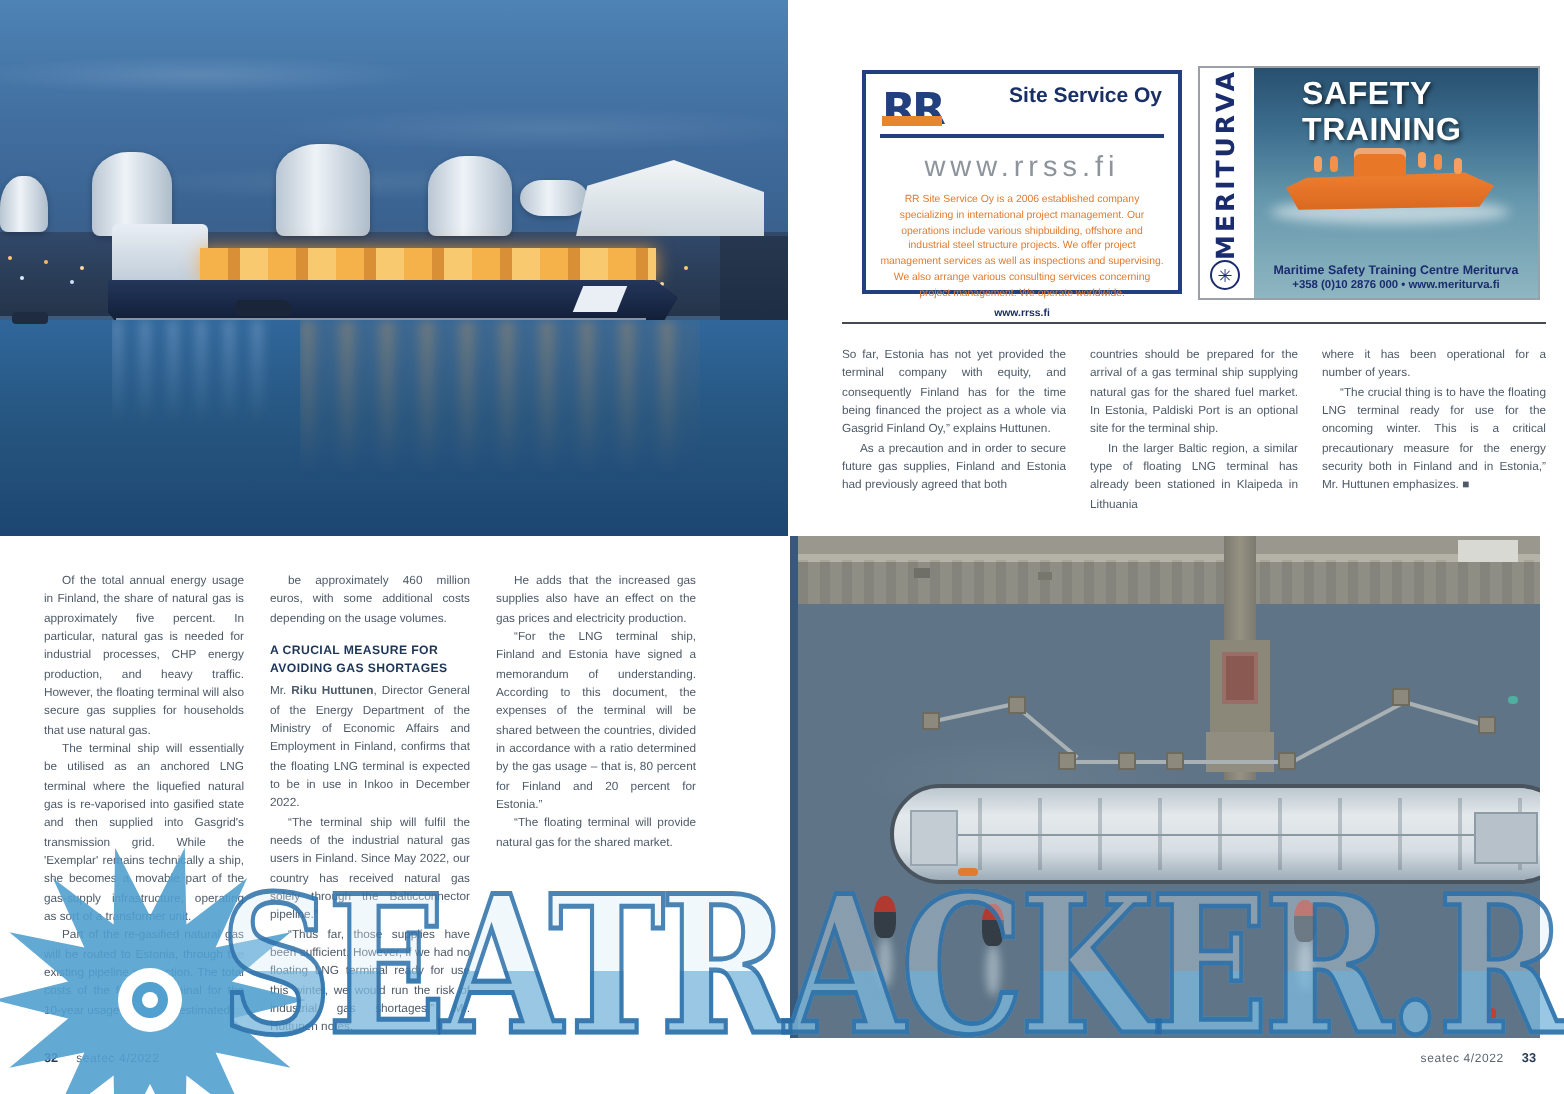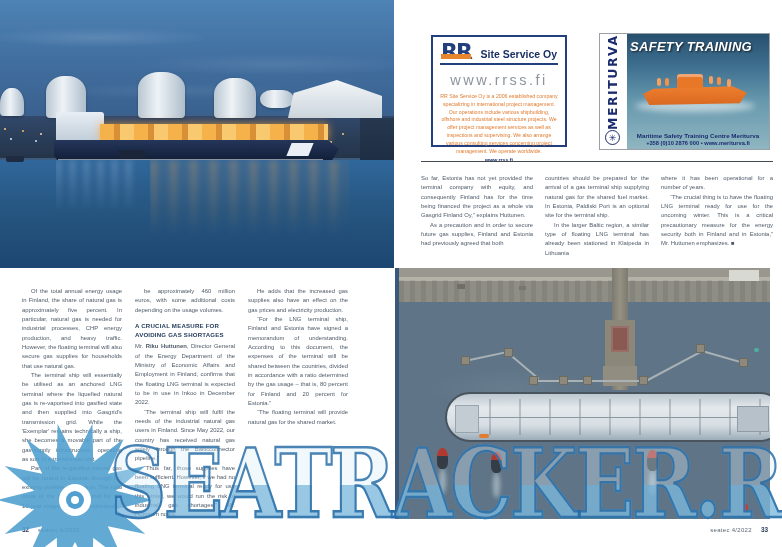--- a/index.html
+++ b/index.html
@@ -96,34 +96,34 @@
   .tug{position:absolute;width:11px;height:21px;border-radius:45% 45% 35% 35%;background:linear-gradient(180deg,#b03a30 0 38%,#343c46 38% 100%);}
   .tug.g1{left:38px;top:180px;}
   .tug.g2{left:92px;top:184px;}
   .tug.g3{left:248px;top:182px;}
   .wake{position:absolute;width:7px;height:26px;background:rgba(218,229,235,.5);filter:blur(2px);border-radius:50%;}
   .wake.w1{left:40px;top:200px;} .wake.w2{left:94px;top:204px;} .wake.w3{left:250px;top:202px;}
   .redboat{position:absolute;left:344px;top:236px;width:5px;height:8px;background:#c04038;border-radius:2px;}
   .tealboat{position:absolute;left:355px;top:80px;width:5px;height:4px;background:#4fae9e;border-radius:2px;}
   .ripple{position:absolute;inset:34px 0 0 0;background:radial-gradient(120px 30px at 30% 40%,rgba(255,255,255,.05),transparent 70%),radial-gradient(140px 34px at 75% 55%,rgba(255,255,255,.05),transparent 70%);}
   
-  #ad-rr{position:absolute;left:431px;top:35px;width:136px;height:112px;border:2px solid #23407e;background:#fff;box-sizing:border-box;padding:3px 7px;}
+  #ad-rr{position:absolute;left:431px;top:35px;width:160px;height:112px;border:2px solid #23407e;background:#fff;box-sizing:border-box;padding:3px 7px;}
   .rr-head{display:flex;align-items:flex-end;justify-content:space-between;border-bottom:2.5px solid #23407e;padding:2px 1px 1px;}
   .rr-logo{position:relative;font-weight:900;font-size:22px;line-height:20px;color:#23407e;letter-spacing:-2px;font-family:"DejaVu Sans",sans-serif;}
   .rr-logo .bar{position:absolute;left:0;bottom:3px;width:30px;height:5px;background:#e8862e;}
-  .rr-title{font-weight:bold;font-size:10.5px;color:#1a2f66;padding-bottom:2px;}
+  .rr-title{font-weight:bold;font-size:10.5px;color:#1a2f66;padding-bottom:12px;}
   .rr-url-big{text-align:center;color:#8d949c;font-size:14.5px;letter-spacing:2.5px;margin:7px 0 5px;}
   .rr-body{color:#e07b30;font-size:5.2px;line-height:1.5;text-align:center;}
   .rr-url-small{text-align:center;color:#1a2f66;font-weight:bold;font-size:5.2px;margin-top:2px;}
   #ad-mt{position:absolute;left:599px;top:33px;width:171px;height:117px;border:1px solid #9aa0a6;background:#fff;box-sizing:border-box;display:flex;}
   .mt-side{width:27px;position:relative;background:#fff;}
   .mt-vtext{position:absolute;left:5px;top:4px;height:92px;writing-mode:vertical-rl;transform:rotate(180deg);font-weight:bold;color:#1b2c6e;font-size:12.5px;letter-spacing:1.5px;font-family:"DejaVu Sans",sans-serif;}
   .mt-logo{position:absolute;left:5px;bottom:4px;width:15px;height:15px;border:1.5px solid #1b2c6e;border-radius:50%;color:#1b2c6e;font-size:9px;line-height:15px;text-align:center;box-sizing:border-box;}
   .mt-photo{flex:1;position:relative;overflow:hidden;background:linear-gradient(180deg,#28506f 0%,#3e6f8f 28%,#6698ad 58%,#8fb6c1 100%);}
-  .mt-headline{position:absolute;left:3px;top:5px;font-weight:bold;font-style:italic;color:#fff;font-size:13px;letter-spacing:.3px;text-shadow:1px 1px 2px rgba(0,0,0,.65);}
+  .mt-headline{position:absolute;left:24px;top:5px;font-weight:bold;color:#fff;font-size:16px;letter-spacing:.3px;text-shadow:1px 1px 2px rgba(0,0,0,.65);}
   .mt-boat{position:absolute;left:16px;top:40px;width:104px;height:32px;}
   .mt-hull{position:absolute;left:0;top:10px;width:104px;height:22px;background:linear-gradient(180deg,#f08030,#d96820);clip-path:polygon(0 45%,10% 22%,86% 10%,100% 40%,93% 88%,6% 95%);}
   .mt-cab{position:absolute;left:34px;top:0;width:26px;height:14px;background:#e87828;border-radius:3px 3px 0 0;box-shadow:inset 0 3px 0 rgba(255,255,255,.35);}
   .mt-crew{position:absolute;left:14px;top:4px;width:4px;height:8px;background:#f5a060;border-radius:2px;box-shadow:8px 0 0 #f59048,52px -2px 0 #f5a060,60px -1px 0 #f59048,70px 1px 0 #f5a060;}
   .mt-wake{position:absolute;left:-8px;top:26px;width:120px;height:12px;background:rgba(255,255,255,.55);filter:blur(3px);border-radius:50%;}
   .mt-foot{position:absolute;left:0;bottom:3px;width:100%;text-align:center;}
   .mt-f1{font-weight:800;color:#1b2c6e;font-size:6.2px;}
   .mt-f2{font-weight:800;color:#1b2c6e;font-size:5.7px;margin-top:1px;}
   
   #wm-sun{position:absolute;left:-25px;top:400px;width:200px;height:200px;z-index:45;pointer-events:none;}

